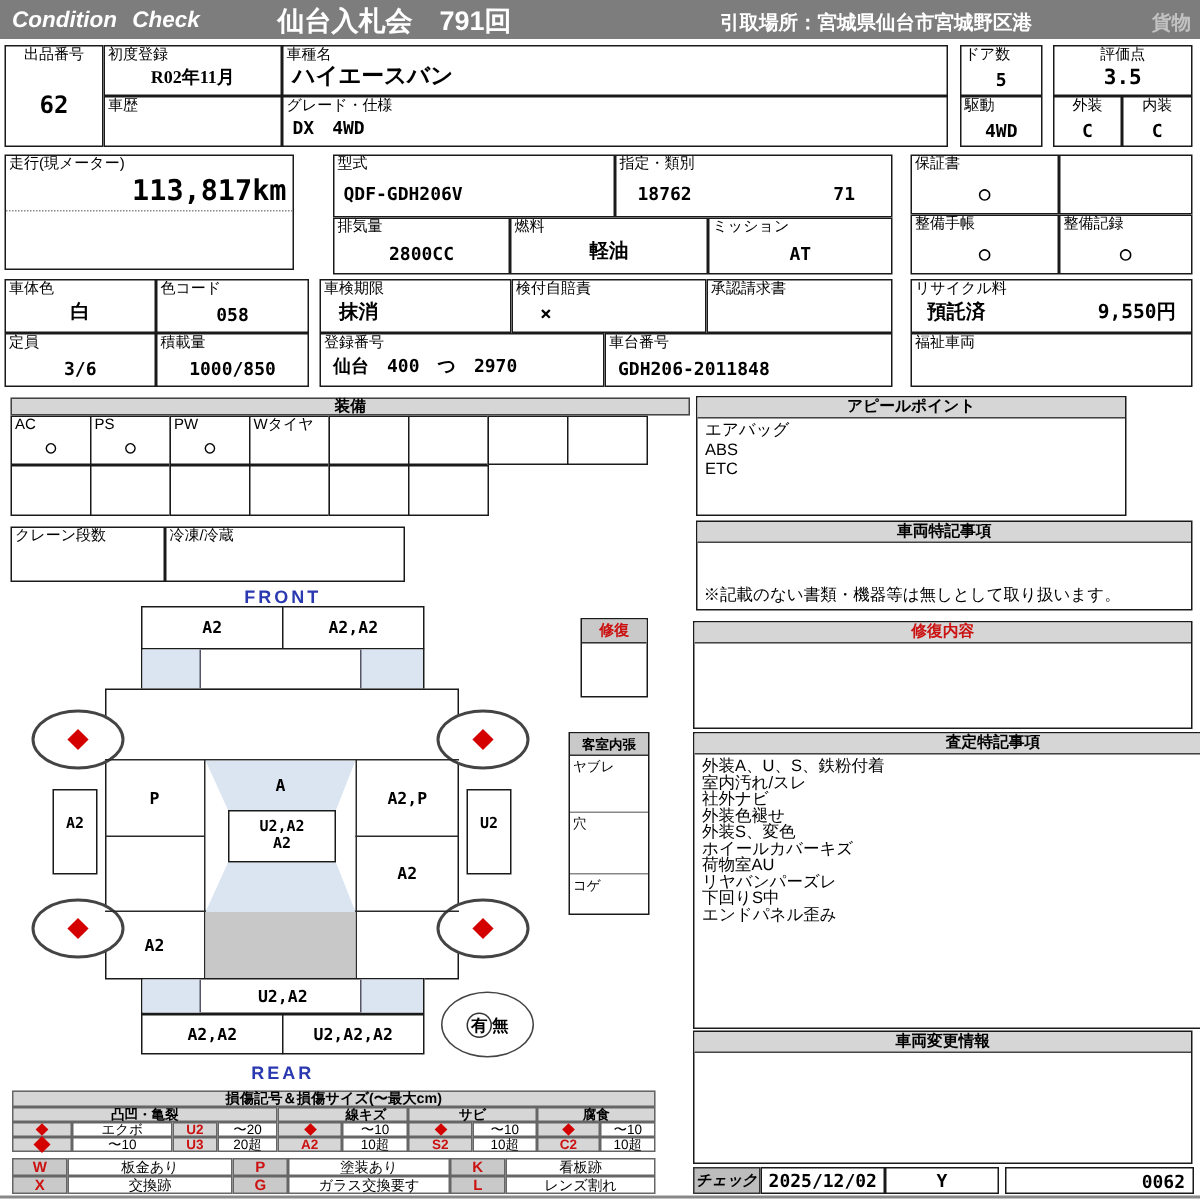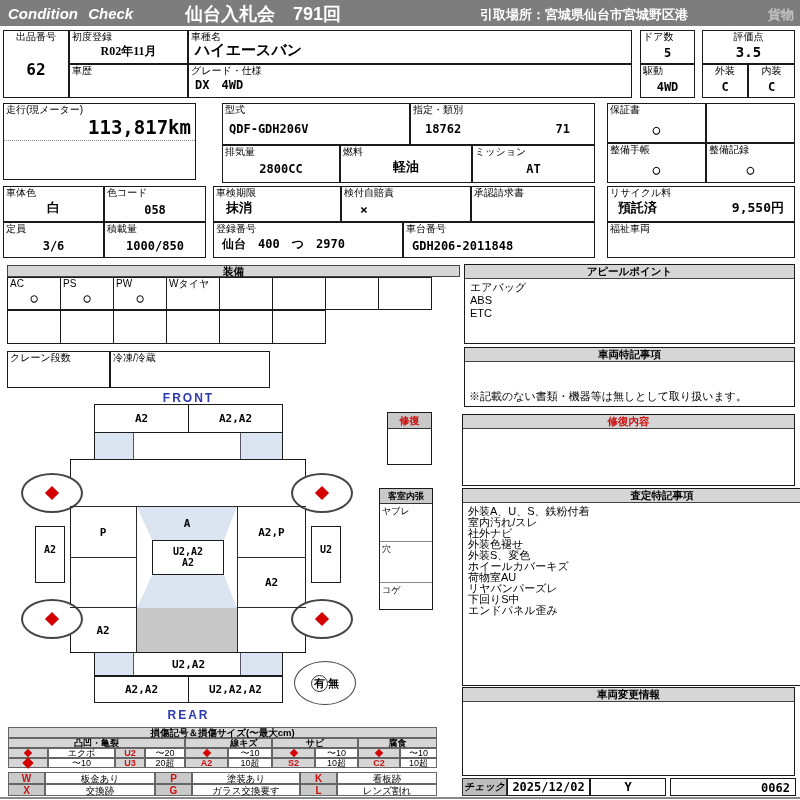--- a/index.html
+++ b/index.html
@@ -188,21 +188,21 @@
   <div class="abs b" style="left:166px;top:310px;width:54px;height:34px;"></div>
   <div class="abs b" style="left:219px;top:310px;width:54px;height:34px;"></div>
   <div class="abs b" style="left:272px;top:310px;width:54px;height:34px;"></div>
   <div class="abs b" style="left:7px;top:351px;width:103px;height:37px;">
     <div class="lbl">クレーン段数</div>
   </div>
   <div class="abs b" style="left:110px;top:351px;width:160px;height:37px;">
     <div class="lbl">冷凍/冷蔵</div>
   </div>
 
-  <div class="abs b" style="left:464px;top:264px;width:331px;height:80px;">
+  <div class="abs b" style="left:464px;top:264px;width:287px;height:80px;">
     <div class="hdrbar" style="height:13px;line-height:12px;border:none;border-bottom:1px solid #444;">アピールポイント</div>
     <div style="padding:2px 5px;font-size:11px;line-height:13px;">
       <div>エアバッグ</div>
       <div>ABS</div>
       <div>ETC</div>
     </div>
   </div>
 
   <div class="abs b" style="left:464px;top:347px;width:331px;height:60px;">
     <div class="hdrbar" style="height:13px;line-height:12px;border:none;border-bottom:1px solid #444;">車両特記事項</div>

